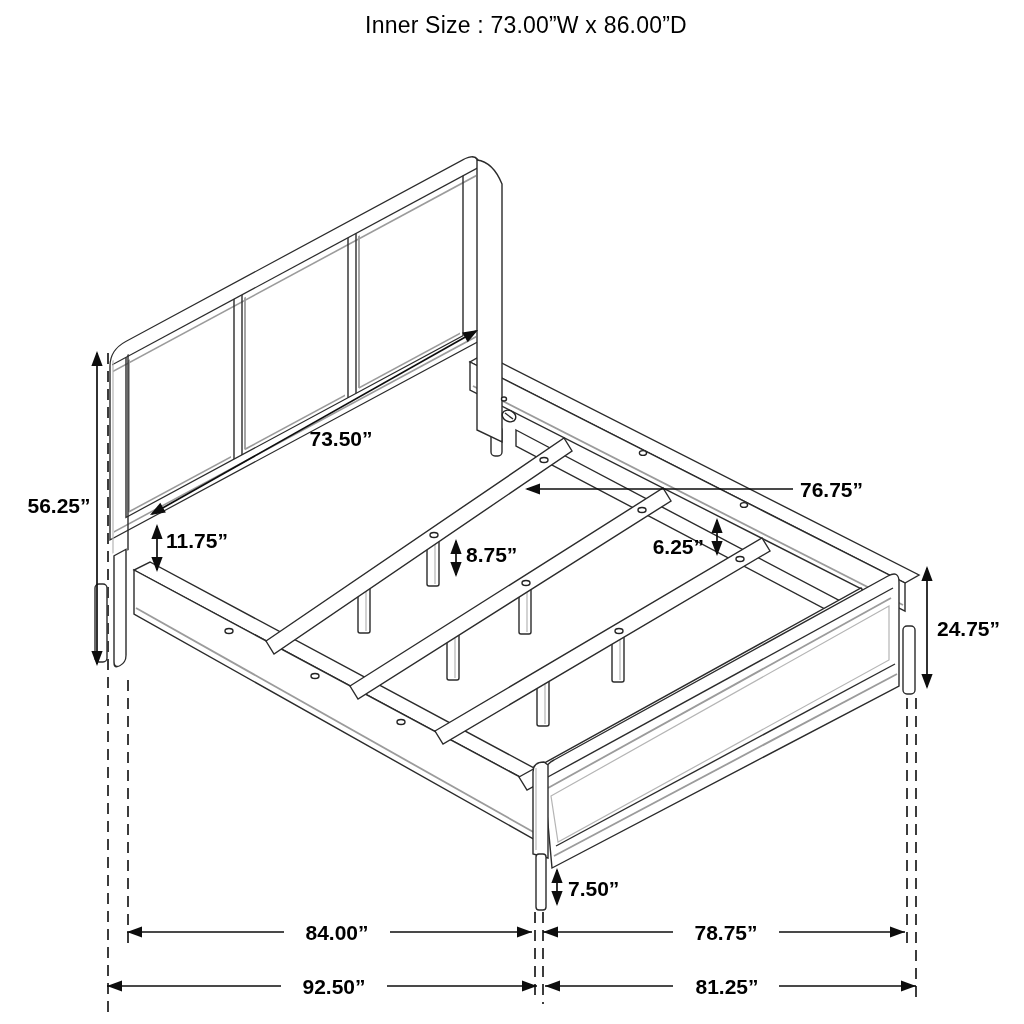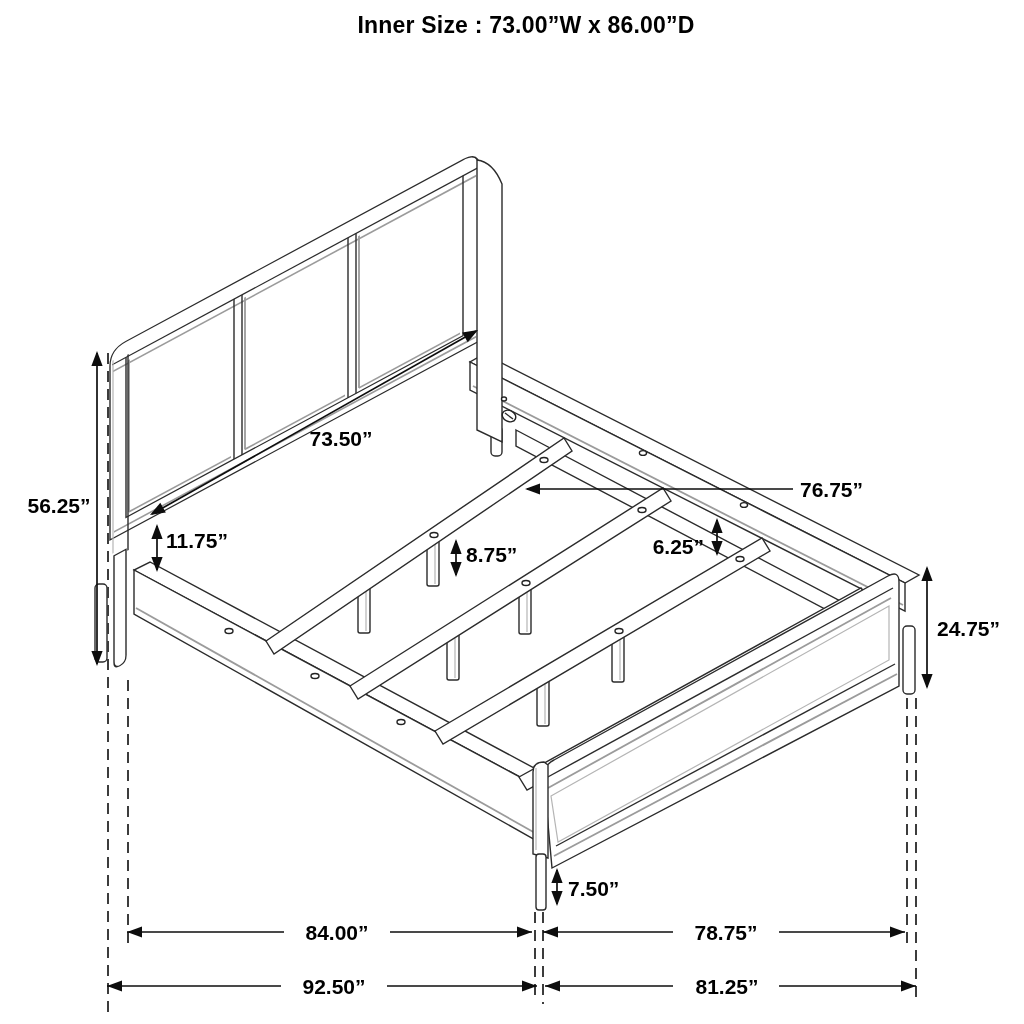--- a/index.html
+++ b/index.html
@@ -1,19 +1,19 @@
 <!DOCTYPE html>
 <html><head>
 <meta charset="utf-8">
 <style>
   html,body{margin:0;padding:0;background:#ffffff;}
   #stage{position:relative;width:1024px;height:1024px;background:#fff;overflow:hidden;
          font-family:"Liberation Sans", sans-serif;}
   #title{position:absolute;top:12px;left:0;width:1024px;text-align:center;
-         font-size:23px;font-weight:bold;color:#000;letter-spacing:.2px;text-indent:28px;}
+         font-size:23px;font-weight:normal;color:#000;letter-spacing:.2px;text-indent:28px;}
   svg{position:absolute;left:0;top:0;}
   .ln{stroke:#2b2b2b;stroke-width:1.4;fill:none;}
   .fw{stroke:#2b2b2b;stroke-width:1.4;fill:#ffffff;}
   .gy{stroke:#9b9b9b;stroke-width:1.8;fill:none;}
   .gy2{stroke:#b5b5b5;stroke-width:1.2;fill:none;}
   .hole{stroke:#222;stroke-width:1.4;fill:#fff;}
   .dim{stroke:#0d0d0d;stroke-width:1.7;fill:none;}
   .dash{stroke:#3c3c3c;stroke-width:2;fill:none;stroke-dasharray:11 7;}
   .ah{fill:#0d0d0d;stroke:none;}
   .lbl{font-family:"Liberation Sans", sans-serif;font-size:21px;font-weight:bold;fill:#000;}

